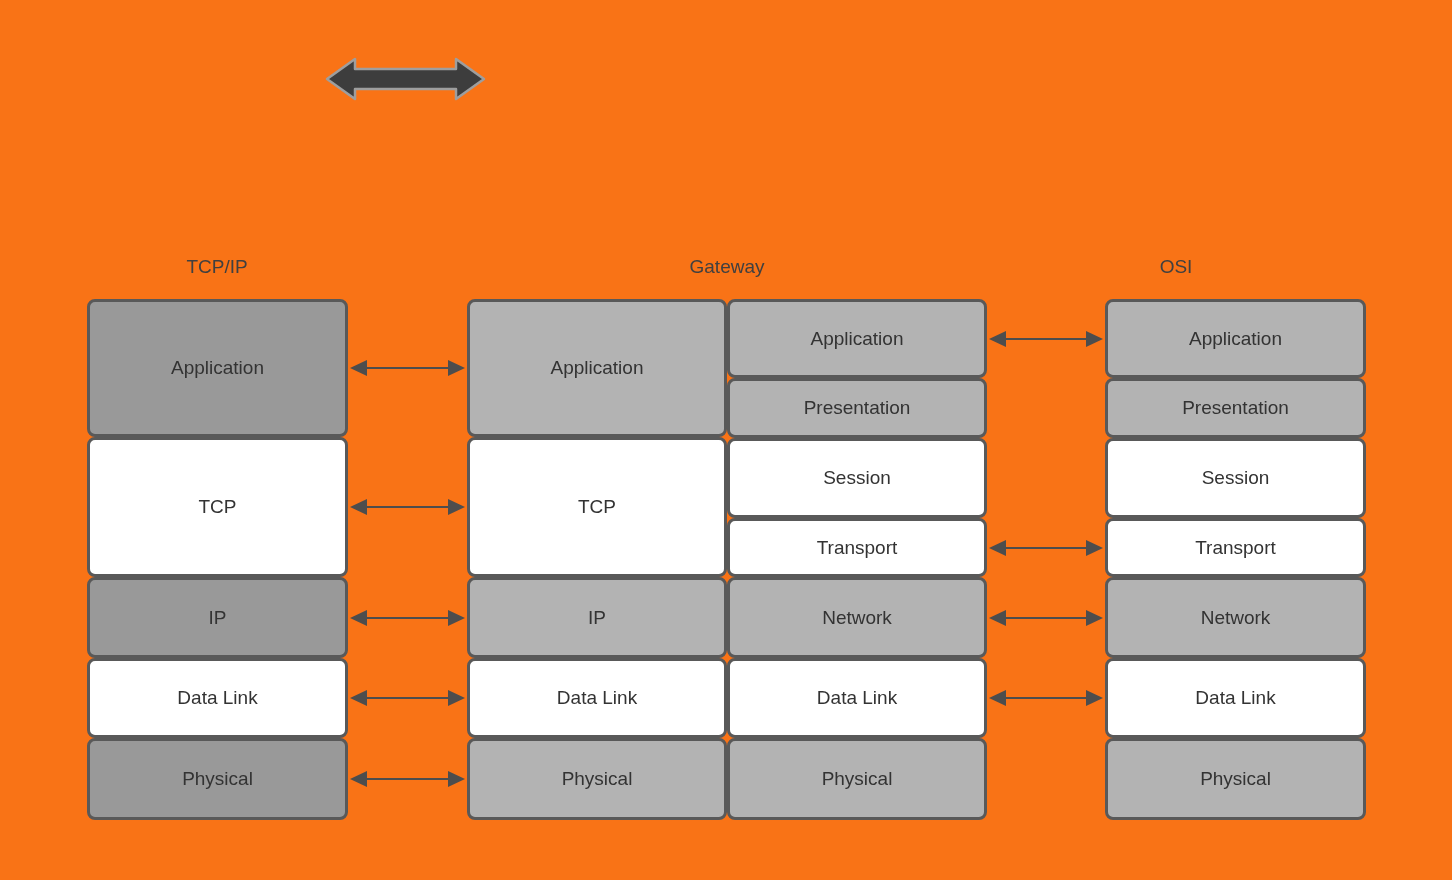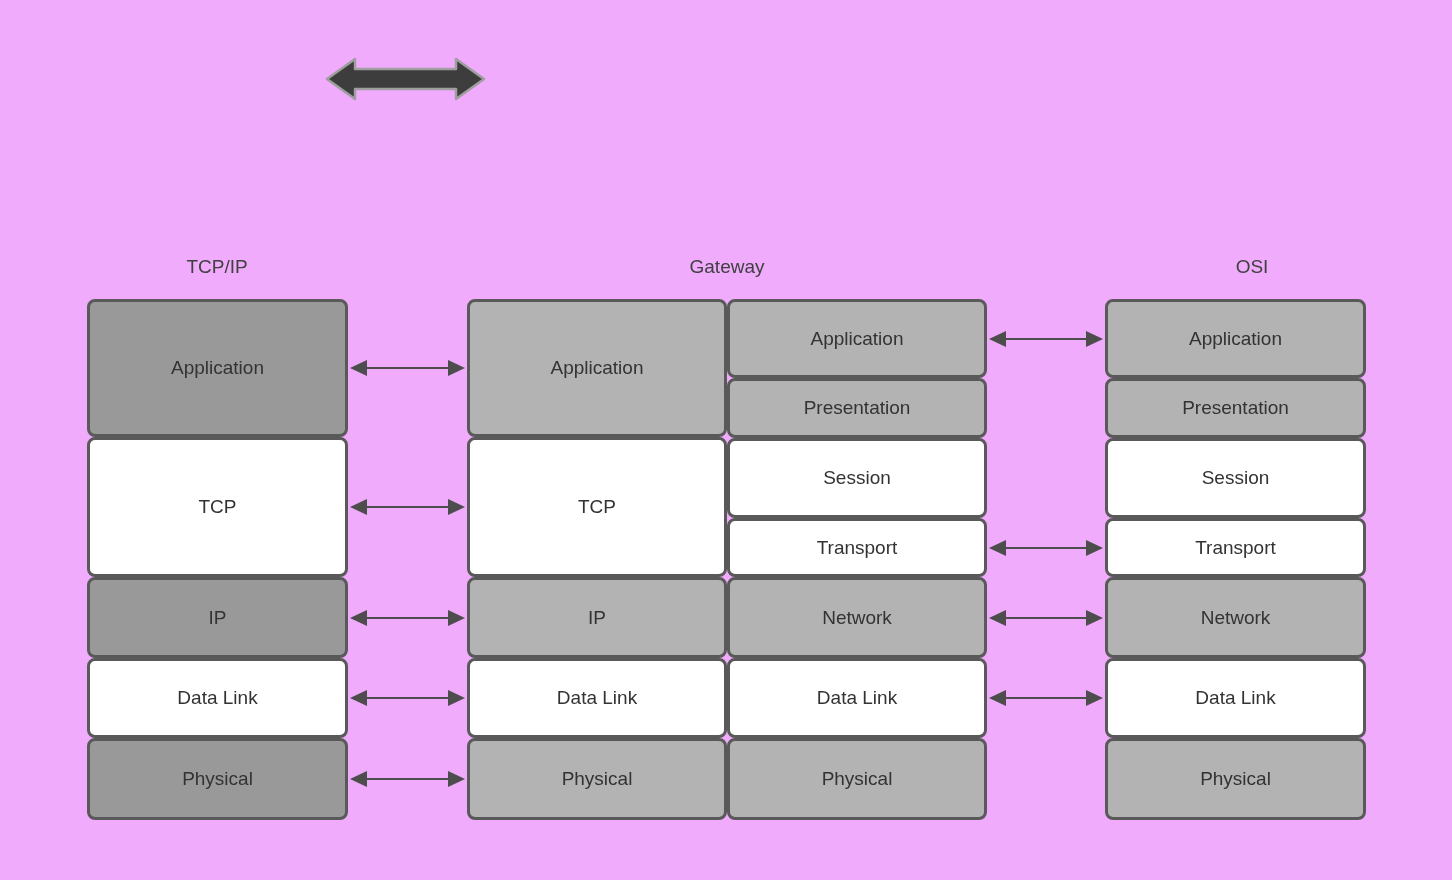--- a/index.html
+++ b/index.html
@@ -5,35 +5,35 @@
   html, body {
     margin: 0;
     padding: 0;
     background: #ffffff;
     font-family: "Liberation Sans", sans-serif;
   }
   .canvas {
     position: relative;
     width: 1452px;
     height: 880px;
-    background: #f0abfc;
+    background: #f97316;
     overflow: hidden;
   }
   .col-header {
     position: absolute;
     top: 256px;
     transform: translateX(-50%);
     font-size: 19px;
     color: #404040;
     white-space: nowrap;
     line-height: 22px;
   }
   .header-tcpip   { left: 217px; }
   .header-gateway { left: 727px; }
-  .header-osi     { left: 1252px; }
+  .header-osi     { left: 1176px; }
 
   .layer-box {
     position: absolute;
     box-sizing: border-box;
     border: 3px solid #595959;
     border-radius: 8px;
     display: flex;
     align-items: center;
     justify-content: center;
     font-size: 19px;

